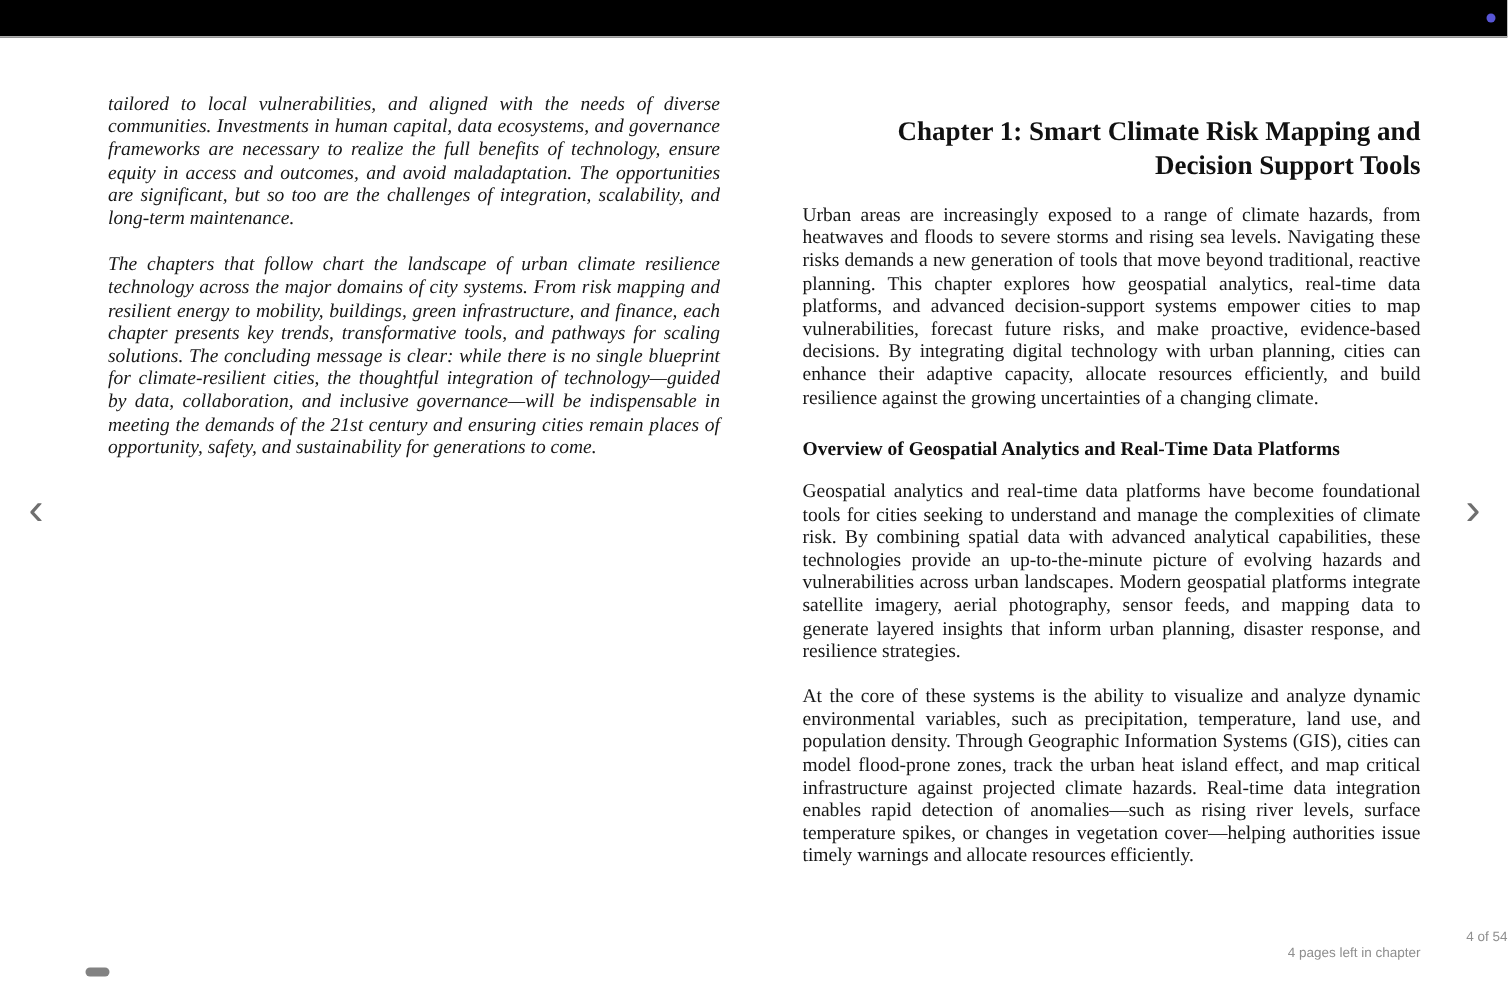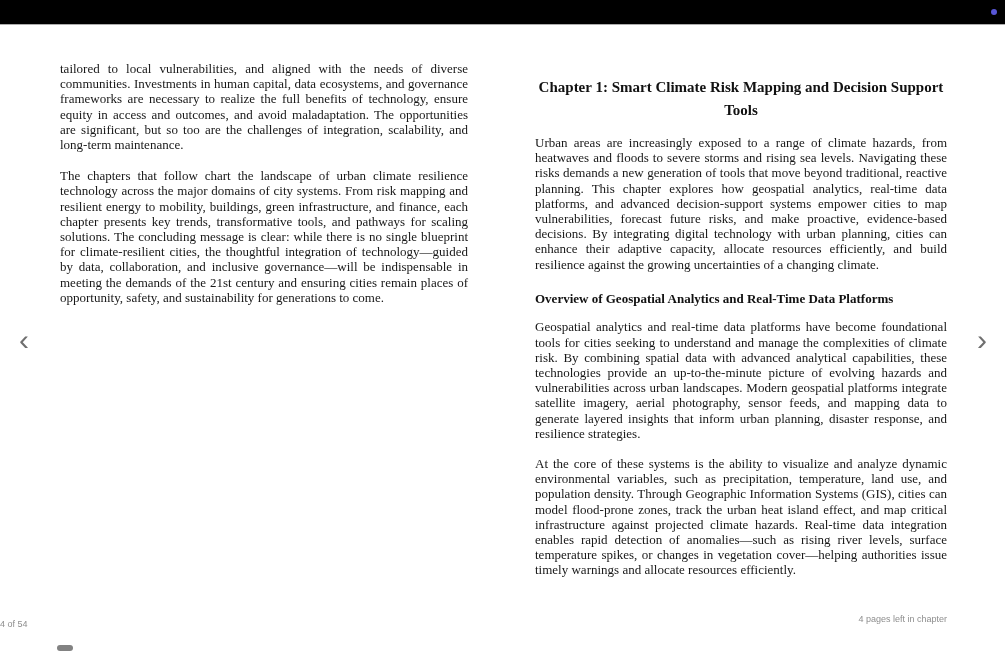--- a/index.html
+++ b/index.html
@@ -26,31 +26,31 @@
   }
 
   
   .page-col {
     position: absolute;
     color: #171717;
     font-size: 13px;
     line-height: 15.2px;
     text-align: justify;
   }
-  .left-col  { left: 60px;  top: 61px; width: 408px; }
+  .left-col  { left: 72px;  top: 61px; width: 408px; font-style: italic; }
   .right-col { left: 535px; top: 76px; width: 412px; }
 
   .page-col p { margin: 0 0 15px 0; }
   .left-col p + p { margin-top: 16px; }
 
   h1.chapter-title {
-    font-size: 15px; line-height: 22.5px;
+    font-size: 18px; line-height: 22.5px;
     font-weight: 700; color: #111111;
     margin: 0 0 14px 0;
-    text-align: center;
+    text-align: right;
   }
   h2.section-heading {
     font-size: 13px; line-height: 17.5px;
     font-weight: 700; color: #111111;
     margin: 18px 0 12px 0;
     text-align: left;
   }
 
   
   .nav-btn {
@@ -65,22 +65,22 @@
   .nav-prev { left: 9px;  text-align: center; }
   .nav-next { right: 8px; text-align: center; }
 
   
   .footer-text {
     position: absolute;
     font-family: "Liberation Sans", sans-serif;
     font-size: 9px; line-height: 11px;
     color: #8e8e8e;
   }
-  .page-indicator { left: 0; width: 1005px; text-align: left; bottom: 24px; }
-  .pages-left     { right: 58px; bottom: 29px; }
+  .page-indicator { left: 0; width: 1005px; text-align: right; bottom: 24px; }
+  .pages-left     { right: 58px; bottom: 13px; }
 
   
   .drag-handle {
     position: absolute;
     left: 57px; bottom: 3px;
     width: 16px; height: 6px;
     border-radius: 3px;
     background: #828282;
     cursor: pointer;
   }

